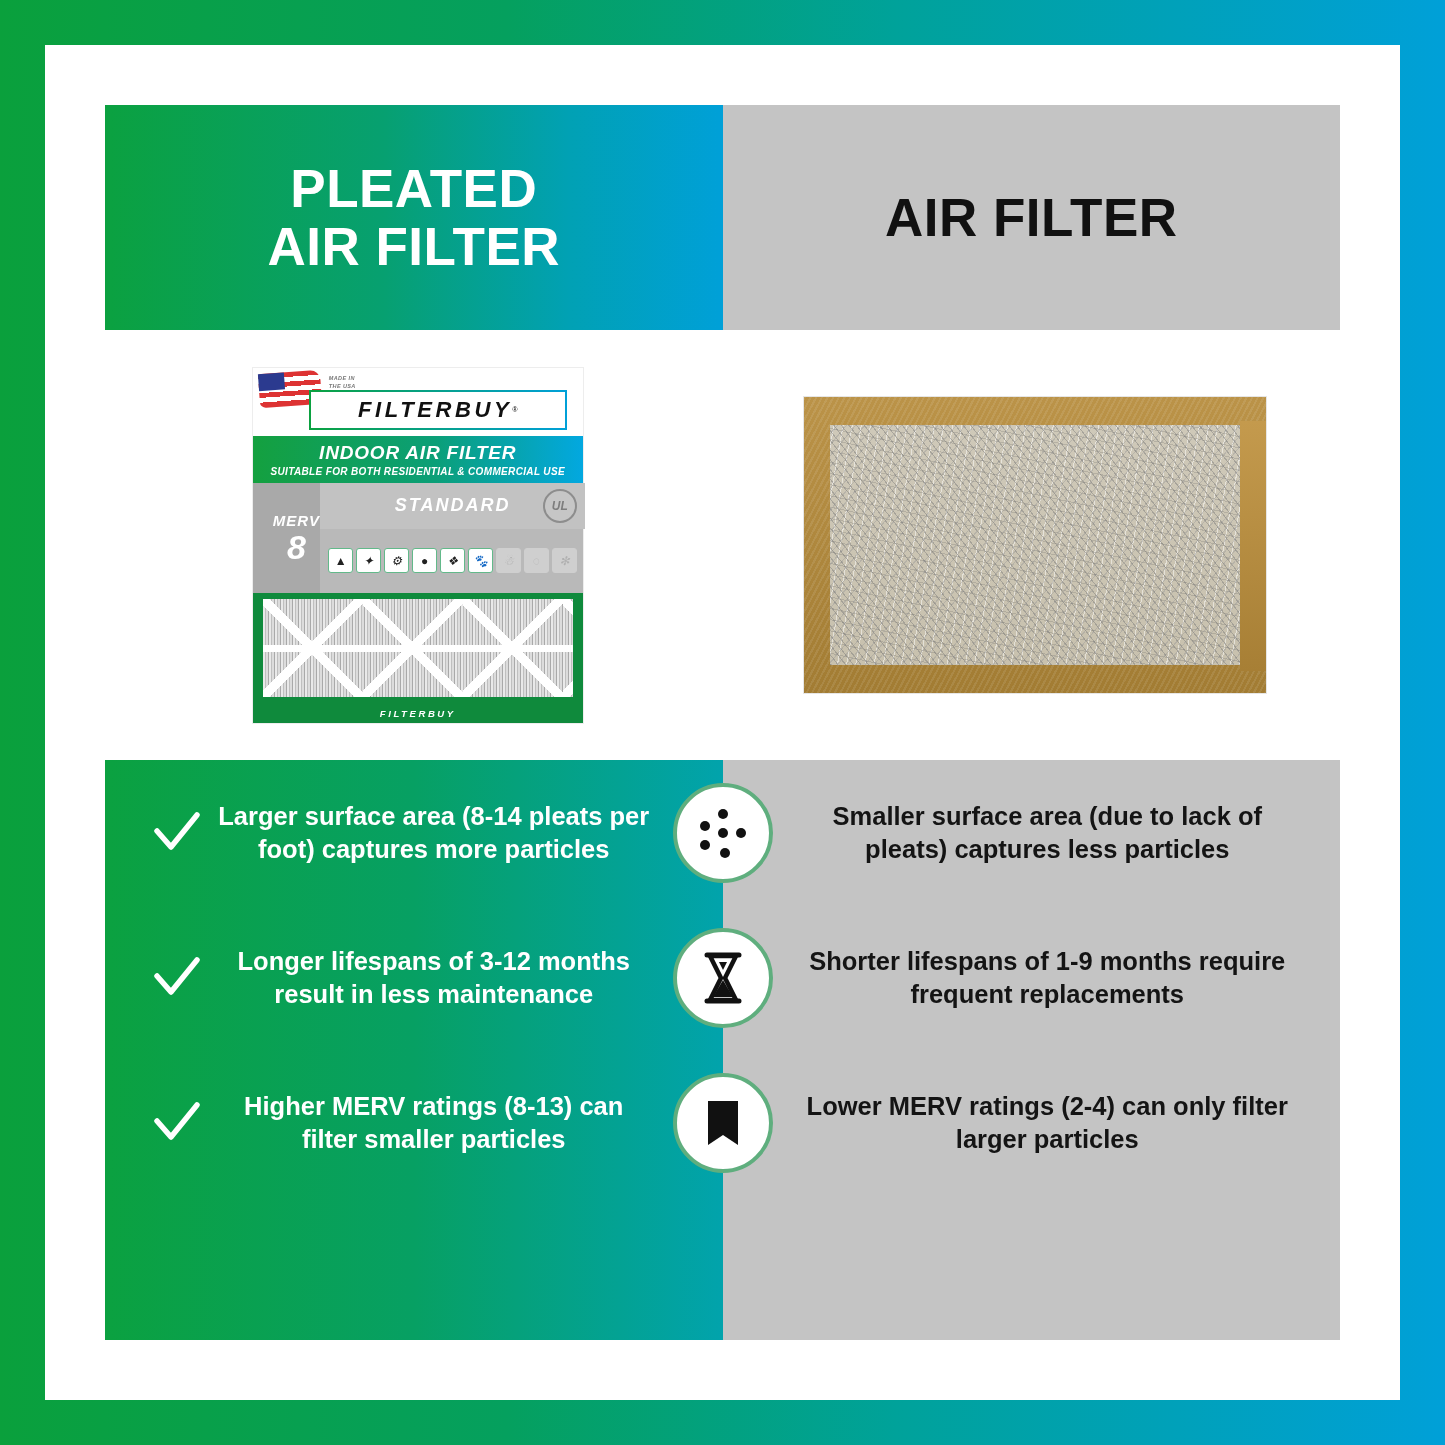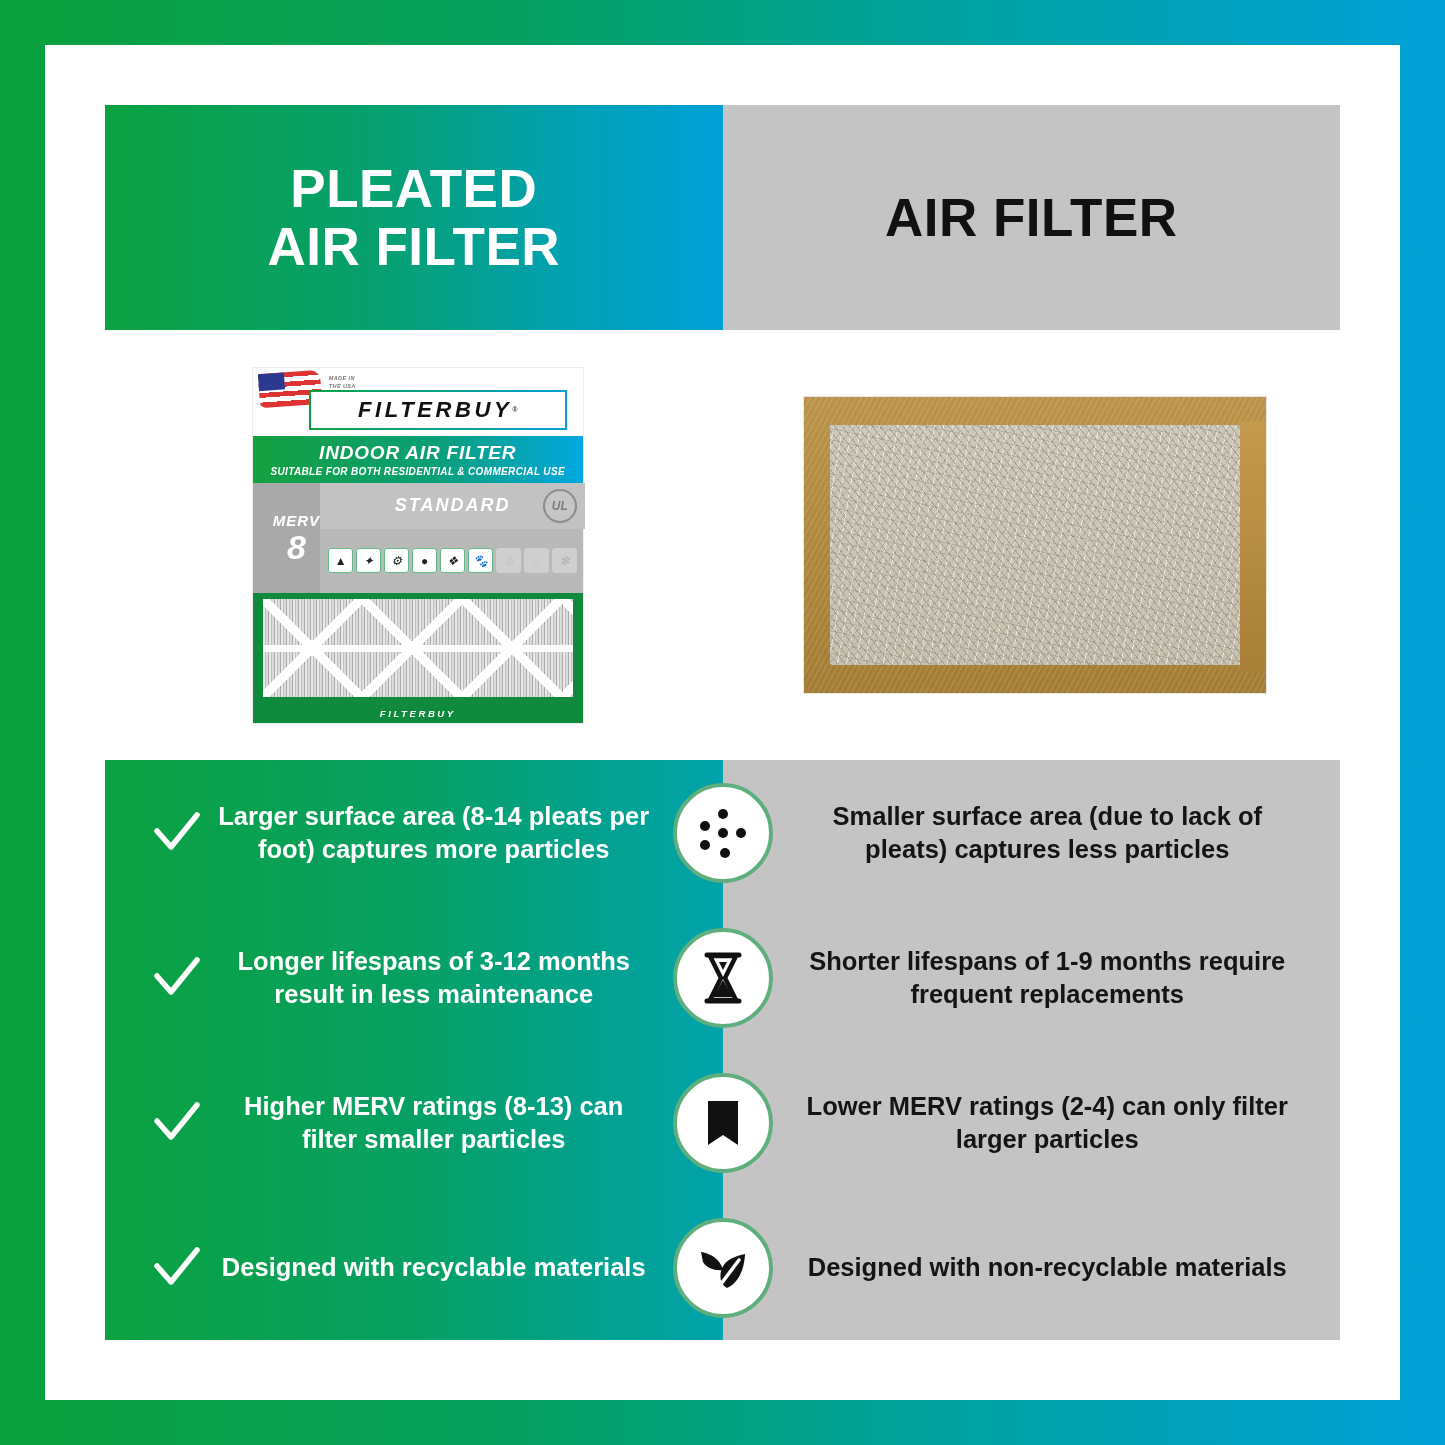--- a/index.html
+++ b/index.html
@@ -282,37 +282,17 @@
         <div class="mid-ico">
           <svg viewBox="0 0 56 56">
             <path d="M13 6 H43 V50 L28 40 L13 50 Z" fill="#111"></path>
           </svg>
         </div>
         <div class="side side-right">
           <div class="txt txt-right">Lower MERV ratings (2-4) can only filter larger particles</div>
         </div>
       </div>
 
-      <div class="row">
-        <div class="side side-left">
-          <div class="check">
-            <svg viewBox="0 0 52 52">
-                <path d="M6 24 L20 40 L46 8" fill="none" stroke="#ffffff" stroke-width="5.5" stroke-linecap="round" stroke-linejoin="round"></path>
-              </svg>
-          </div>
-          <div class="txt txt-left">Designed with recyclable materials</div>
-        </div>
-        <div class="mid-ico">
-          <svg viewBox="0 0 56 56">
-            <path d="M6 12 C6 12 24 14 28 30 C28 30 14 32 8 22 Z" fill="#111"></path>
-            <path d="M50 14 C50 14 50 40 32 48 C22 42 24 26 34 20 C40 16 50 14 50 14 Z" fill="#111"></path>
-            <path d="M44 20 L26 44" stroke="#fff" stroke-width="3.5" stroke-linecap="round"></path>
-          </svg>
-        </div>
-        <div class="side side-right">
-          <div class="txt txt-right">Designed with non-recyclable materials</div>
-        </div>
-      </div>
 
     </div>
   </div>
 
 </div>
 
 </body></html>

